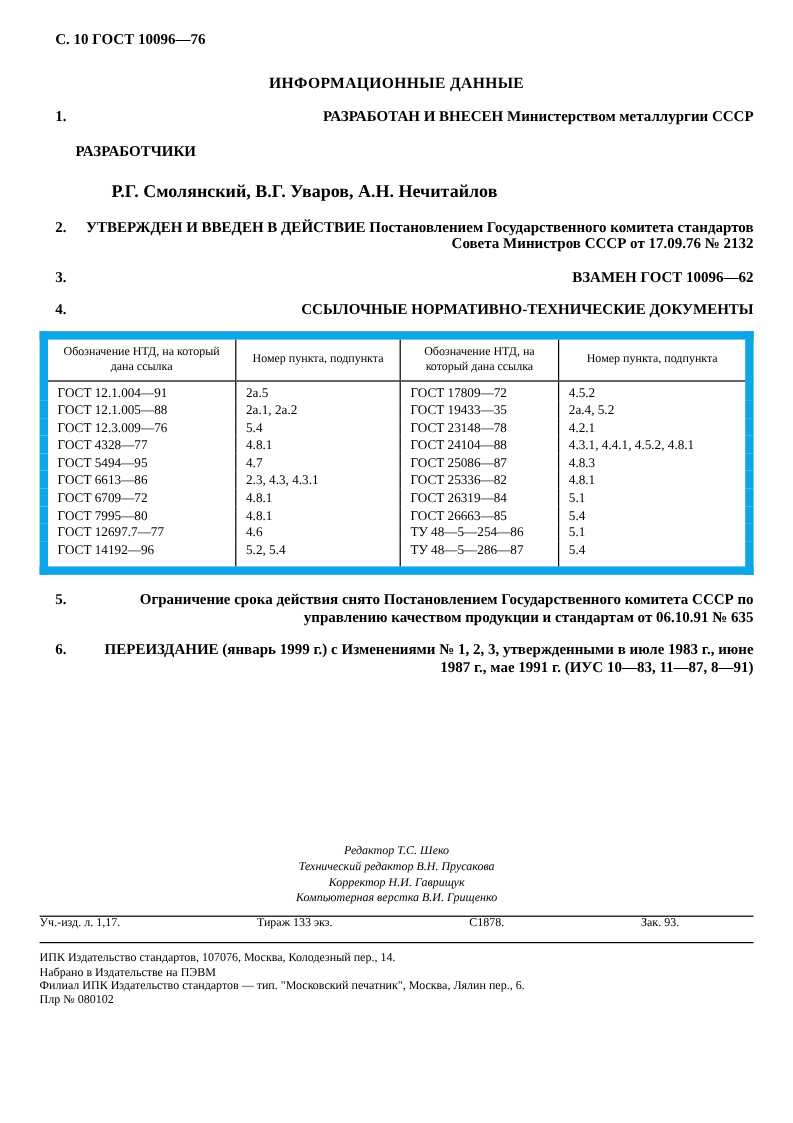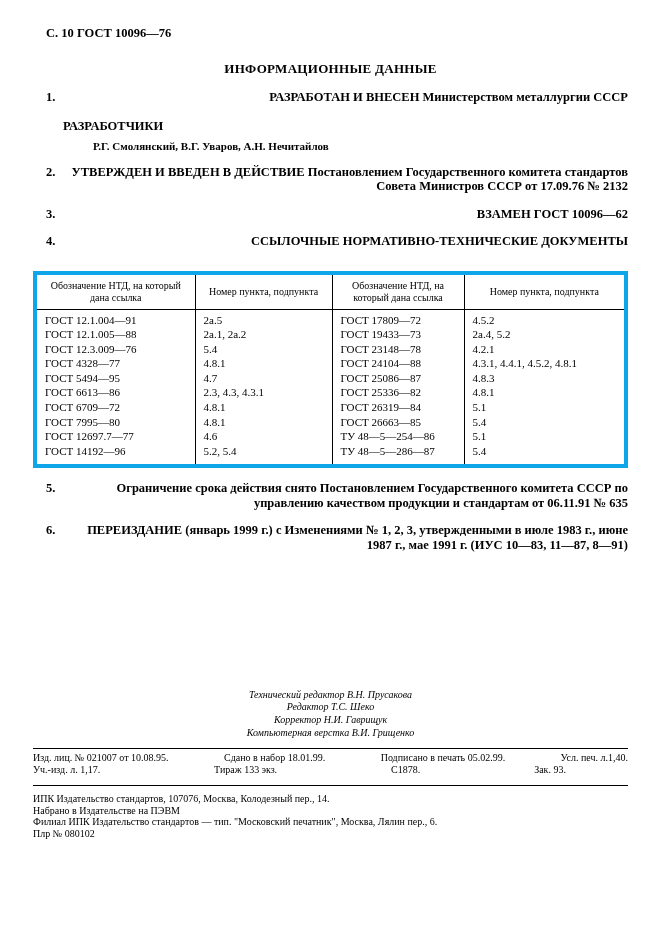--- a/index.html
+++ b/index.html
@@ -40,29 +40,29 @@
   .item .num { flex: 0 0 17px; }
   .item .txt { flex: 1 1 auto; text-align: right; }
   .sub-label {
     margin-left: 30px;
     margin-top: 14px;
     font-weight: 700;
     font-size: 12.5px;
   }
   .sub-names {
     margin-left: 60px;
-    margin-top: 6px;
-    font-weight: 700;
-    font-size: 11px;
+    margin-top: 18px;
+    font-weight: 700;
+    font-size: 15px;
   }
   table.ntd {
     width: 100%;
     border-collapse: collapse;
-    border: 4px solid #0ea5e9;
-    margin-top: 22px;
+    border: 7px solid #0ea5e9;
+    margin-top: 10px;
     table-layout: fixed;
   }
   .ntd th {
     font-weight: 400;
     font-size: 10px;
     line-height: 12px;
     text-align: center;
     vertical-align: middle;
     padding: 5px 6px;
     border-bottom: 1px solid #000;
@@ -154,21 +154,21 @@
     <tbody>
       <tr>
         <td>ГОСТ 12.1.004—91</td>
         <td>2а.5</td>
         <td>ГОСТ 17809—72</td>
         <td>4.5.2</td>
       </tr>
       <tr>
         <td>ГОСТ 12.1.005—88</td>
         <td>2а.1, 2а.2</td>
-        <td>ГОСТ 19433—73</td>
+        <td>ГОСТ 19433—35</td>
         <td>2а.4, 5.2</td>
       </tr>
       <tr>
         <td>ГОСТ 12.3.009—76</td>
         <td>5.4</td>
         <td>ГОСТ 23148—78</td>
         <td>4.2.1</td>
       </tr>
       <tr>
         <td>ГОСТ 4328—77</td>
@@ -210,45 +210,39 @@
         <td>ГОСТ 14192—96</td>
         <td>5.2, 5.4</td>
         <td>ТУ 48—5—286—87</td>
         <td>5.4</td>
       </tr>
     </tbody>
   </table>
 
   <div class="item">
     <span class="num">5.</span>
-    <span class="txt">Ограничение срока действия снято Постановлением Государственного комитета СССР по управлению качеством продукции и стандартам от 06.11.91 № 635</span>
+    <span class="txt">Ограничение срока действия снято Постановлением Государственного комитета СССР по управлению качеством продукции и стандартам от 06.10.91 № 635</span>
   </div>
 
   <div class="item">
     <span class="num">6.</span>
     <span class="txt">ПЕРЕИЗДАНИЕ (январь 1999 г.) с Изменениями № 1, 2, 3, утвержденными в июле 1983 г., июне 1987 г., мае 1991 г. (ИУС 10—83, 11—87, 8—91)</span>
   </div>
 
   <div class="spacer"></div>
 
   <div class="credits">
+    <div>Редактор Т.С. Шеко</div>
     <div>Технический редактор В.Н. Прусакова</div>
-    <div>Редактор Т.С. Шеко</div>
     <div>Корректор Н.И. Гаврищук</div>
     <div>Компьютерная верстка В.И. Грищенко</div>
   </div>
 
   <div class="rule"></div>
 
-  <div class="imprint first">
-    <span>Изд. лиц. № 021007 от 10.08.95.</span>
-    <span>Сдано в набор 18.01.99.</span>
-    <span>Подписано в печать 05.02.99.</span>
-    <span>Усл. печ. л.1,40.</span>
-  </div>
 
   <div class="imprint second">
     <span>Уч.-изд. л. 1,17.</span>
     <span>Тираж 133 экз.</span>
     <span>С1878.</span>
     <span>Зак. 93.</span>
   </div>
 
   <div class="rule"></div>
 

